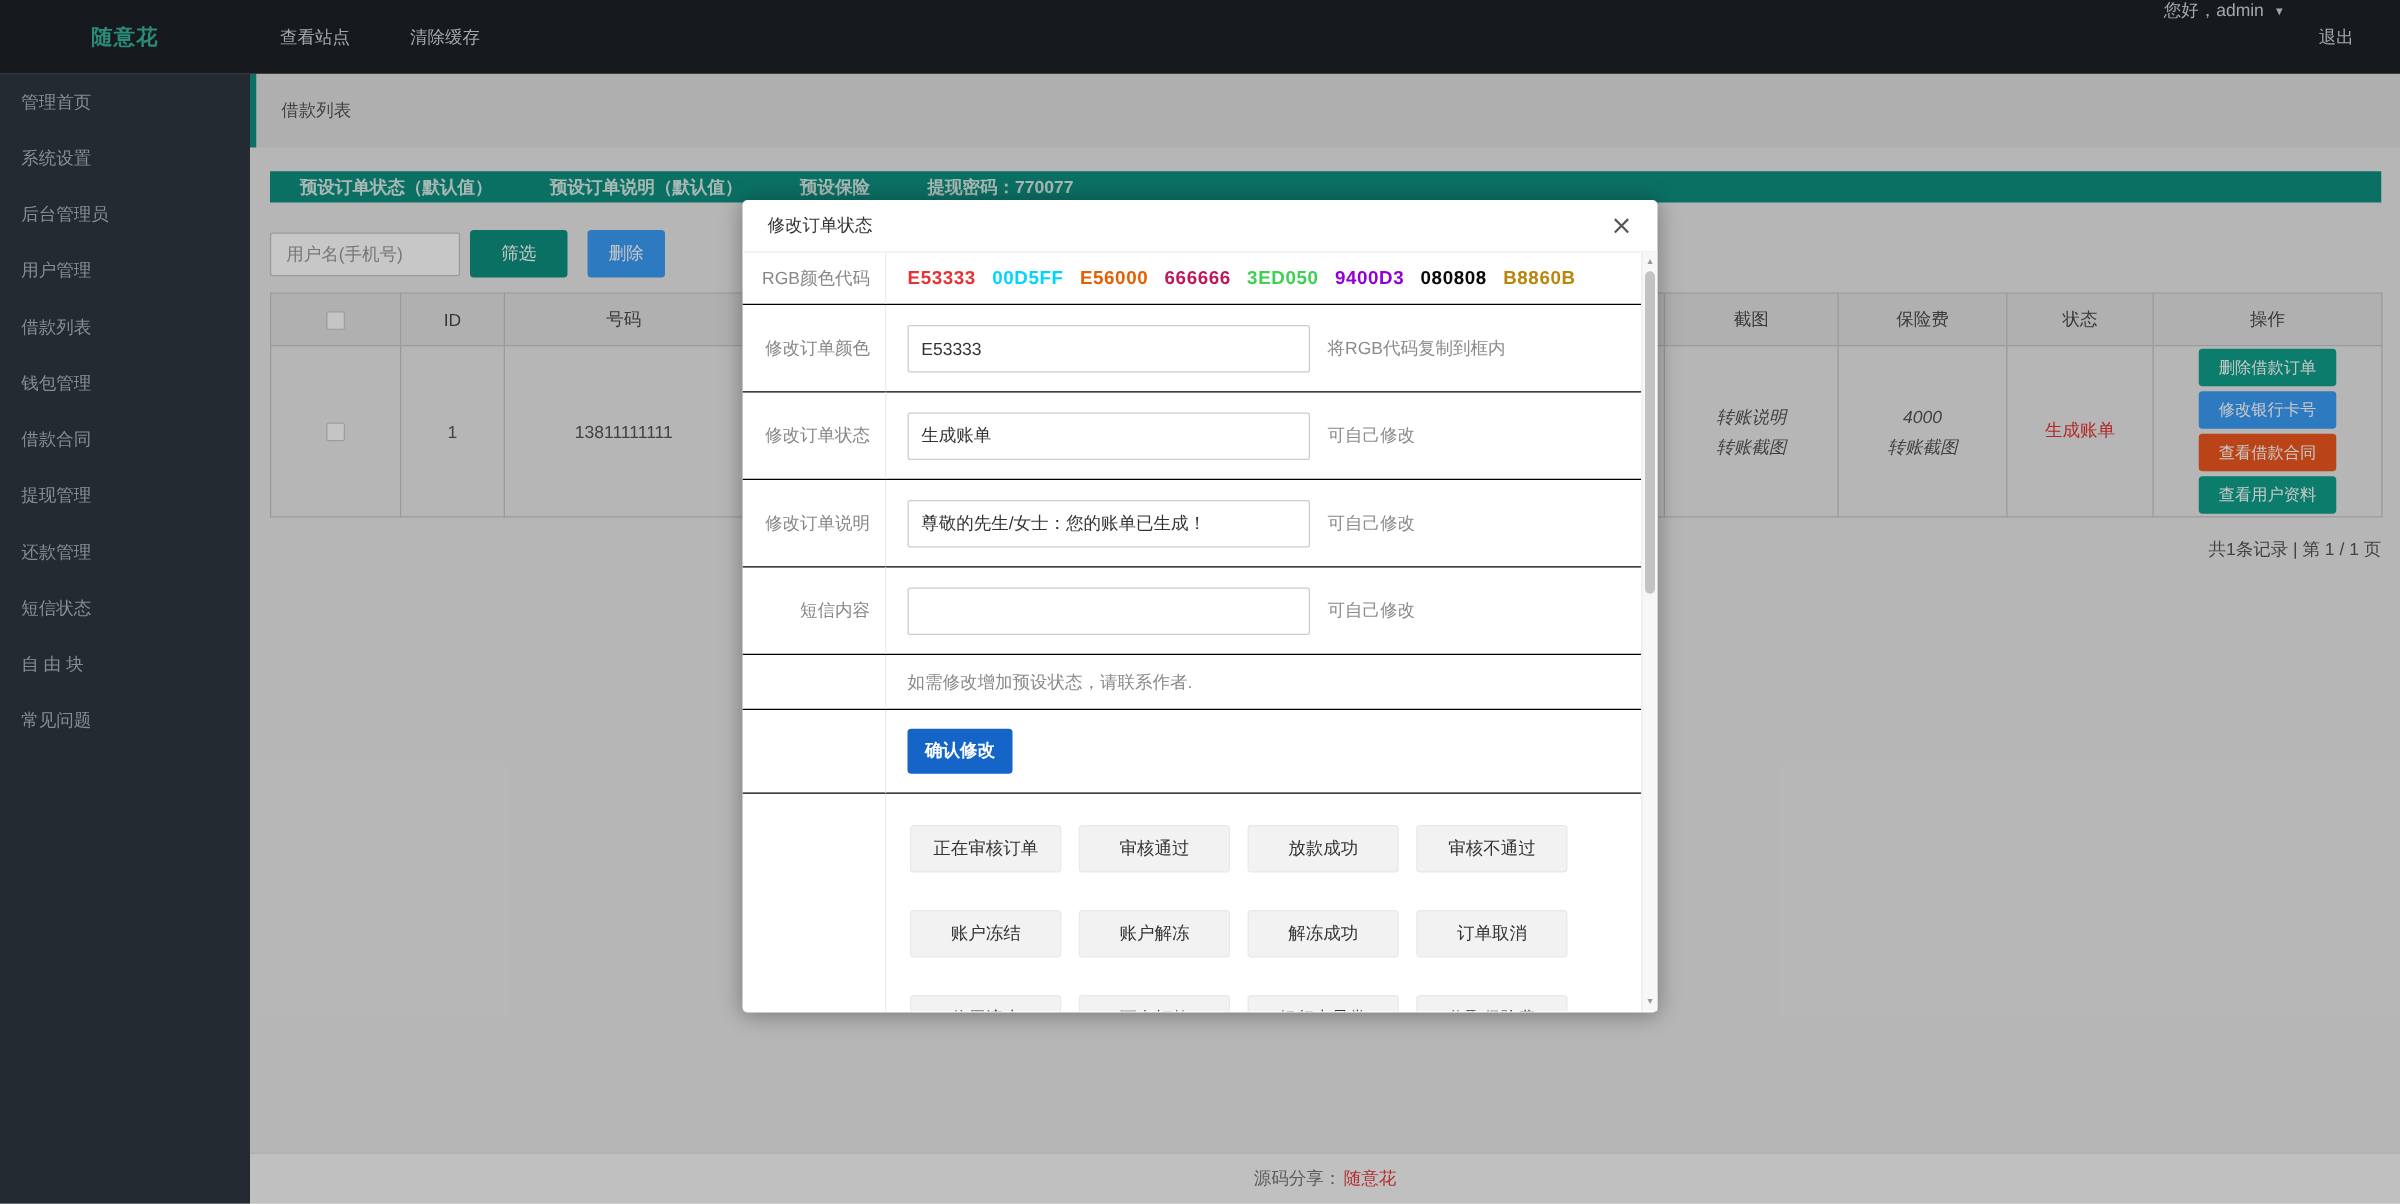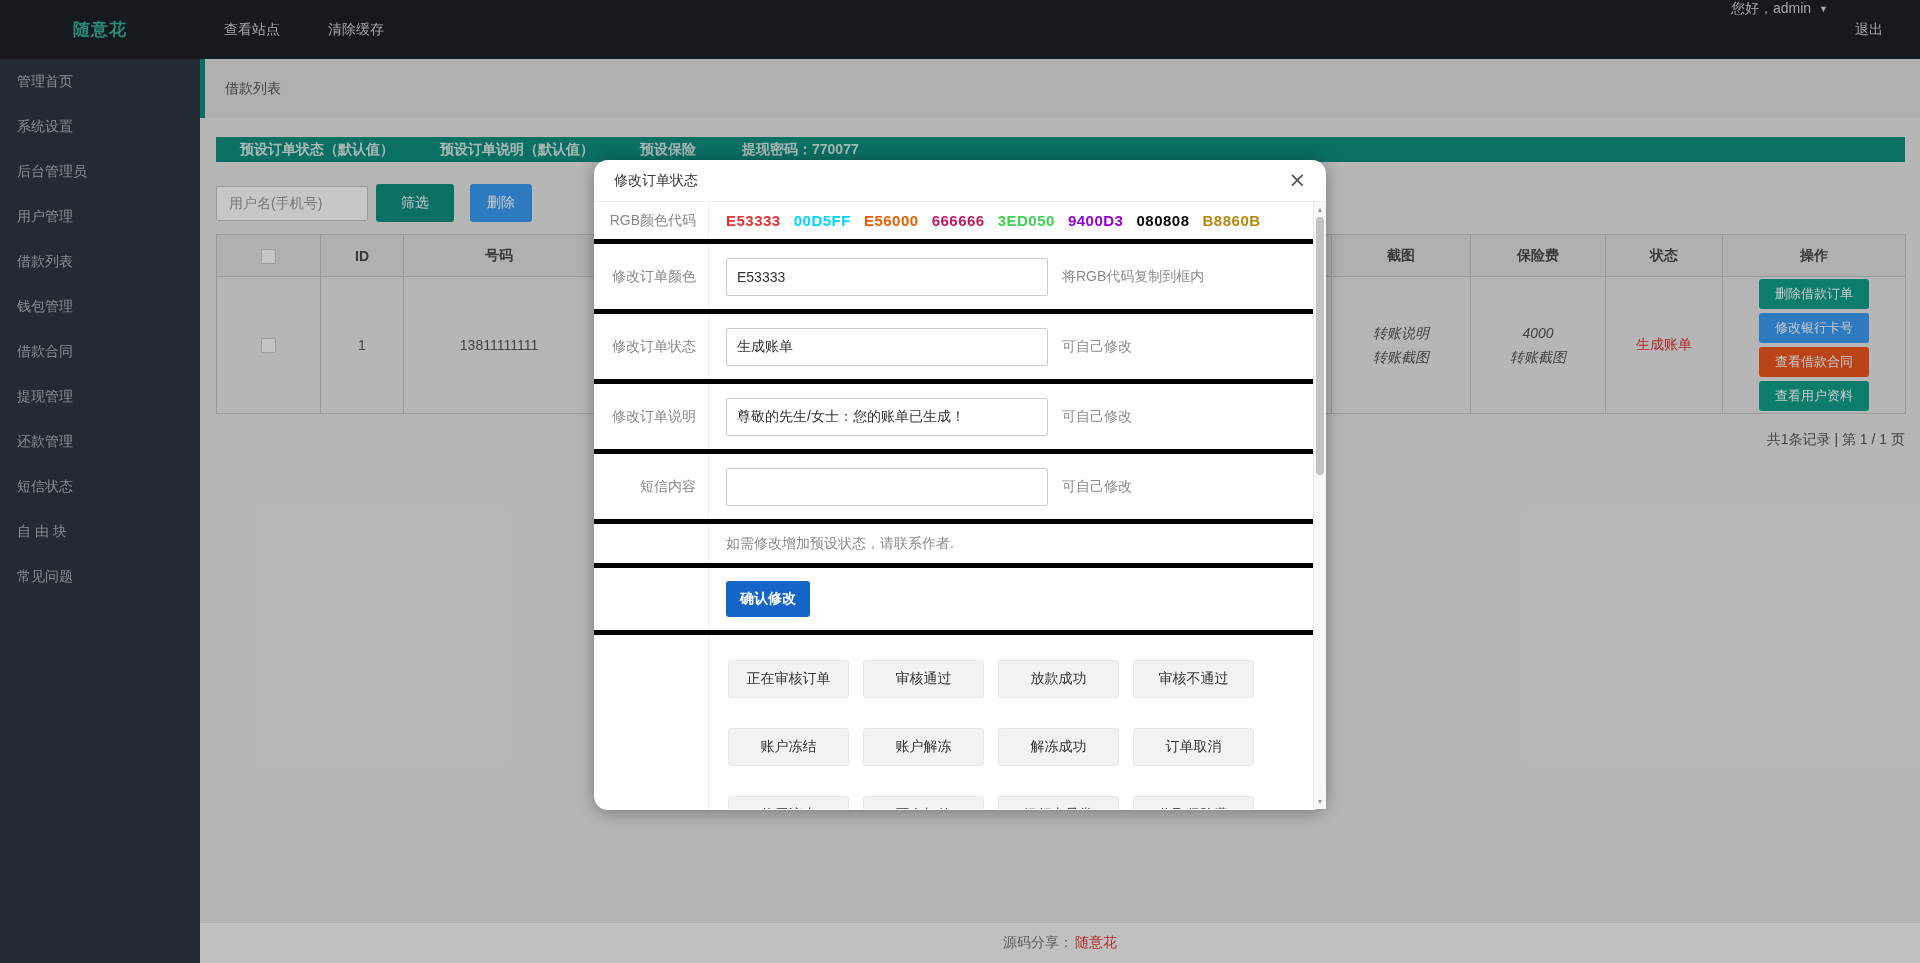--- a/index.html
+++ b/index.html
@@ -32,41 +32,41 @@
   .presets-bar{height:25px;background:var(--teal);display:flex;align-items:center;padding-left:24px;}
   .preset-link{color:#d9ece8;font-weight:bold;font-size:14px;margin-right:46px;cursor:pointer;white-space:nowrap;}
   .toolbar{margin-top:22px;display:flex;align-items:center;}
   .search-input{width:152px;height:35px;border:1px solid #c5c5c5;background:#fff;padding:0 12px;font-size:14px;color:#555;border-radius:2px;outline:none;}
   .search-input::placeholder{color:#999;}
   .btn{border:none;border-radius:3px;color:#fff;font-size:14px;cursor:pointer;}
   .btn-filter{width:78px;height:38px;background:var(--teal);margin-left:8px;}
   .btn-delete{width:62px;height:38px;background:var(--blue);margin-left:16px;}
   
   .data-table{margin-top:12px;width:100%;border-collapse:collapse;table-layout:fixed;}
-  .data-table th{height:42px;border:1px solid #c6c6c6;background:#e2e2e2;color:#4a4a4a;font-weight:bold;font-size:14px;text-align:center;}
+  .data-table th{height:42px;border:1px solid #c6c6c6;background:#e2e2e2;color:#4a4a4a;font-weight:normal;font-size:14px;text-align:center;}
   .data-table td{height:134px;border:1px solid #c6c6c6;background:#e9e9e9;color:#555;font-size:14px;text-align:center;vertical-align:middle;}
   .checkbox{display:inline-block;width:15px;height:15px;background:#fdfdfd;border:1px solid #c9c9c9;border-radius:2px;vertical-align:middle;cursor:pointer;}
   .two-line div{line-height:24px;font-style:italic;}
   .status-text{color:var(--red);}
   .actions{display:flex;flex-direction:column;align-items:center;gap:4px;padding:2px 0;}
   .action-btn{font-size:13px;color:#fff;padding:6px 16px;border-radius:3px;border:none;cursor:pointer;white-space:nowrap;}
   .a-green{background:var(--green);}
   .a-blue{background:var(--blue);}
   .a-orange{background:var(--orange);}
   .pagination{margin-top:17px;text-align:right;color:#555;font-size:14px;}
   
   .footer{position:absolute;left:0;right:0;bottom:0;height:41px;background:#f6f6f6;border-top:1px solid #dcdcdc;display:flex;align-items:center;justify-content:center;color:#777;font-size:14px;}
   .footer-brand{color:var(--footer-red);margin-left:2px;cursor:pointer;}
   
   .overlay{position:absolute;left:0;top:0;width:1920px;height:963px;background:rgba(0,0,0,0.22);z-index:50;}
-  .modal{position:absolute;left:594px;top:160px;width:732px;height:650px;background:#fff;z-index:60;box-shadow:0 2px 18px rgba(0,0,0,0.35);border-radius:14px;}
+  .modal{position:absolute;left:594px;top:160px;width:732px;height:650px;background:#fff;z-index:60;box-shadow:0 2px 18px rgba(0,0,0,0.35);border-radius:4px;}
   .modal-header{height:42px;border-bottom:1px solid #ededed;display:flex;align-items:center;padding:0 20px;color:#333;font-size:14px;}
   .modal-close{margin-left:auto;font-size:21px;color:#555;cursor:pointer;line-height:1;font-family:"DejaVu Sans",sans-serif;}
   .modal-body{position:relative;height:607px;overflow:hidden;}
-  .mrow{display:flex;border-bottom:5px solid #000000;margin-right:13px;}
+  .mrow{display:flex;border-bottom:1px solid #000000;margin-right:13px;}
   .mlabel{flex:0 0 115px;border-right:1px solid #ededed;display:flex;align-items:center;justify-content:flex-end;padding-right:12px;color:#878787;font-size:14px;text-align:right;}
   .mcontent{flex:1;display:flex;align-items:center;padding-left:17px;}
   .rgb-row{height:42px;}
   .codes{display:flex;gap:13px;align-items:center;}
   .color-code{font-weight:bold;font-size:15px;letter-spacing:0.5px;}
   .field-row{height:70px;}
   .m-input{width:322px;height:38px;border:1px solid #ccc;border-radius:2px;padding:0 10px;font-size:14px;color:#333;outline:none;}
   .hint{margin-left:14px;color:#8a8a8a;font-size:14px;}
   .note-row{height:44px;}
   .note-text{color:#8a8a8a;}

